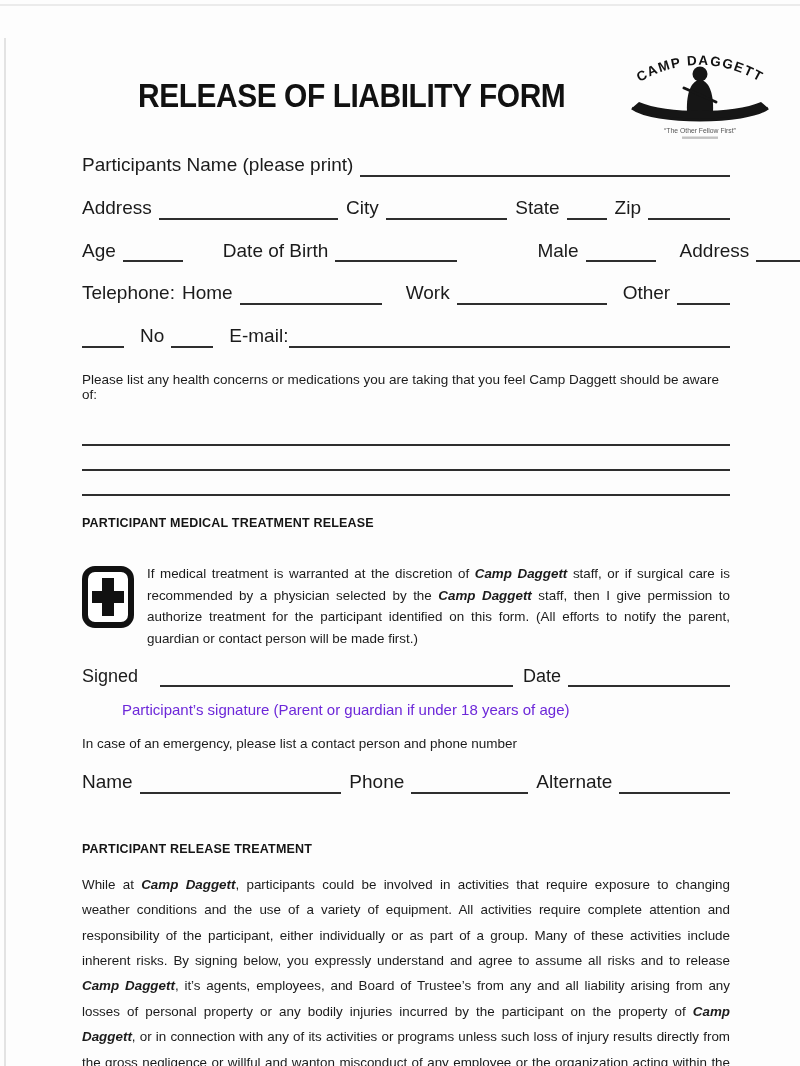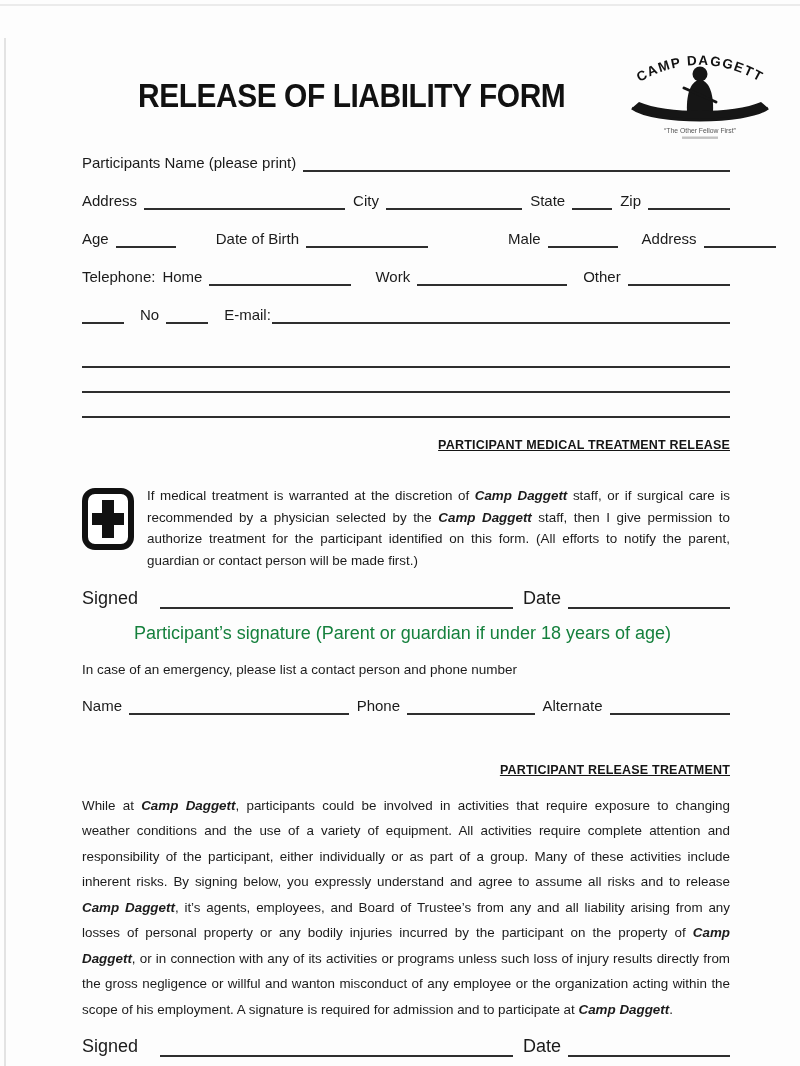--- a/index.html
+++ b/index.html
@@ -11,43 +11,43 @@
   .page::after{content:'';position:absolute;left:0;right:0;top:4px;height:2px;background:rgba(200,200,200,.35);}
   .content{padding:0 70px 0 82px;}
 
   
   .header{display:flex;justify-content:space-between;align-items:flex-start;padding:50px 50px 4px 138px;}
   .title{font-size:34px;font-weight:700;letter-spacing:-.5px;white-space:nowrap;
          display:inline-block;transform:scaleX(.88);transform-origin:left center;margin-top:26px;color:#111;}
   .logo{width:152px;height:98px;flex:0 0 auto;margin-top:-6px;}
 
   
-  .frow{display:flex;align-items:flex-end;font-size:15px;margin-top:20px;line-height:1.2;}
+  .frow{display:flex;align-items:flex-end;font-size:19px;margin-top:20px;line-height:1.2;}
   .lbl{white-space:nowrap;padding-right:7px;color:#1b1b1b;}
   .line{border-bottom:2px solid #2e2e2e;height:1.05em;box-sizing:border-box;}
   .fl1{flex:1;}
   .gap8{width:8px;flex:0 0 auto;} .gap16{width:16px;flex:0 0 auto;}
   .gap24{width:24px;flex:0 0 auto;} .gap40{width:40px;flex:0 0 auto;} .gap80{width:80px;flex:0 0 auto;}
 
   .prompt{font-size:13.5px;margin-top:24px;color:#1b1b1b;}
   .blank{border-bottom:2px solid #2e2e2e;height:22px;}
   .blank+.blank{margin-top:1px;}
 
-  .sec-head{text-align:right;font-weight:700;text-decoration:underline;font-size:12.5px;
+  .sec-head{text-align:left;font-weight:700;font-size:12.5px;
             letter-spacing:.2px;color:#151515;}
 
   .para{font-size:13.4px;text-align:justify;color:#1b1b1b;}
   .bi{font-weight:700;font-style:italic;}
   .med-wrap{margin-top:33px;line-height:1.62;}
   .med-icon{float:left;width:52px;height:62px;margin:3px 13px 2px 0;}
   .agree-wrap{margin-top:16px;line-height:1.9;}
 
   .sigrow{display:flex;align-items:flex-end;font-size:18px;}
   .date-line{width:162px;flex:0 0 auto;}
-  .sig-note{font-size:18px;margin:14px 0 0 52px;color:#15803d;}
+  .sig-note{font-size:15px;margin:14px 0 0 40px;color:#6d28d9;}
 
   .clearfix::after{content:'';display:block;clear:both;}
 
   .logo-subline{}
 </style>
 </head>
 <body>
 
 <div class="page">
 
@@ -126,20 +126,21 @@
     <div class="frow">
       <span class="line" style="width:42px;flex:0 0 auto;"></span>
       <span class="gap16"></span>
       <span class="lbl">No</span>
       <span class="line" style="width:42px;flex:0 0 auto;"></span>
       <span class="gap16"></span>
       <span class="lbl" style="padding-right:1px;">E-mail:</span>
       <span class="line fl1"></span>
     </div>
 
+    <div class="prompt">Please list any health concerns or medications you are taking that you feel Camp Daggett should be aware of:</div>
     <div class="blank" style="margin-top:20px;"></div>
     <div class="blank"></div>
     <div class="blank"></div>
 
     <div class="sec-head" style="margin-top:20px;">PARTICIPANT MEDICAL TREATMENT RELEASE</div>
 
     <div class="para med-wrap clearfix">
       <svg class="med-icon" viewBox="0 0 52 62" xmlns="http://www.w3.org/2000/svg">
         <rect x="3" y="3" width="46" height="56" rx="10" ry="10" fill="#ffffff" stroke="#111111" stroke-width="6"></rect>
         <rect x="20" y="12" width="12" height="38" fill="#111111"></rect>

